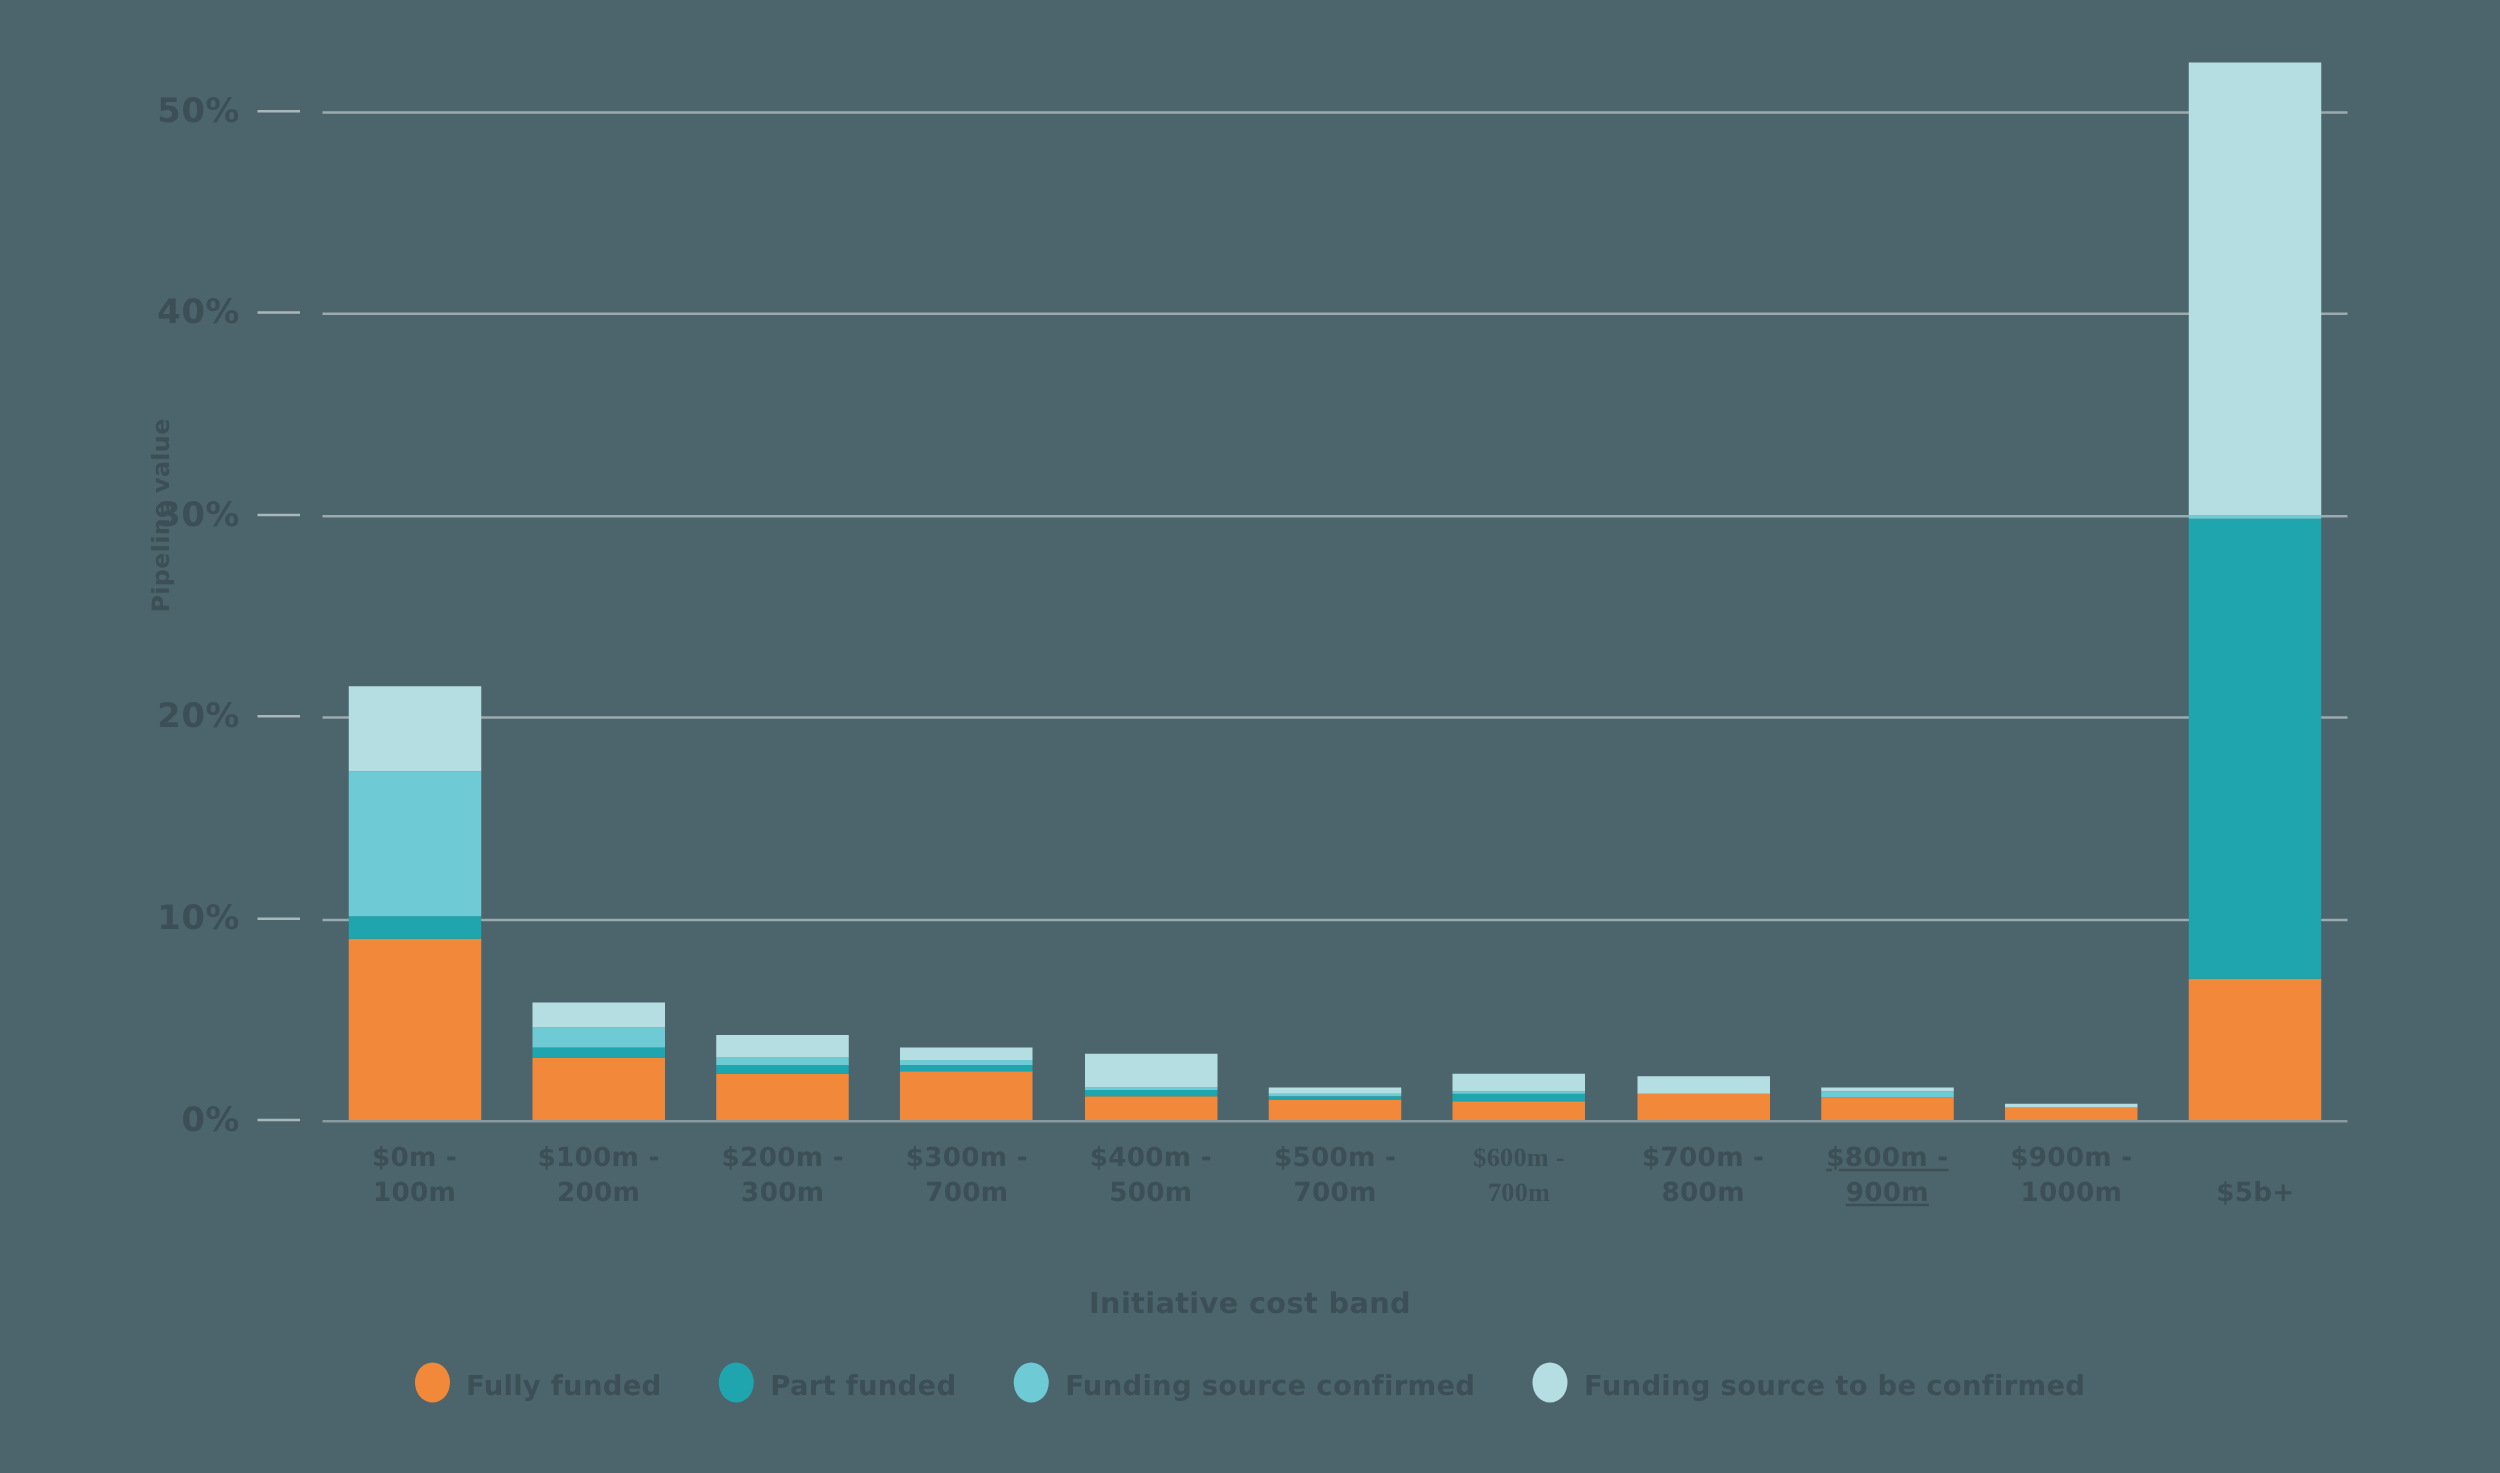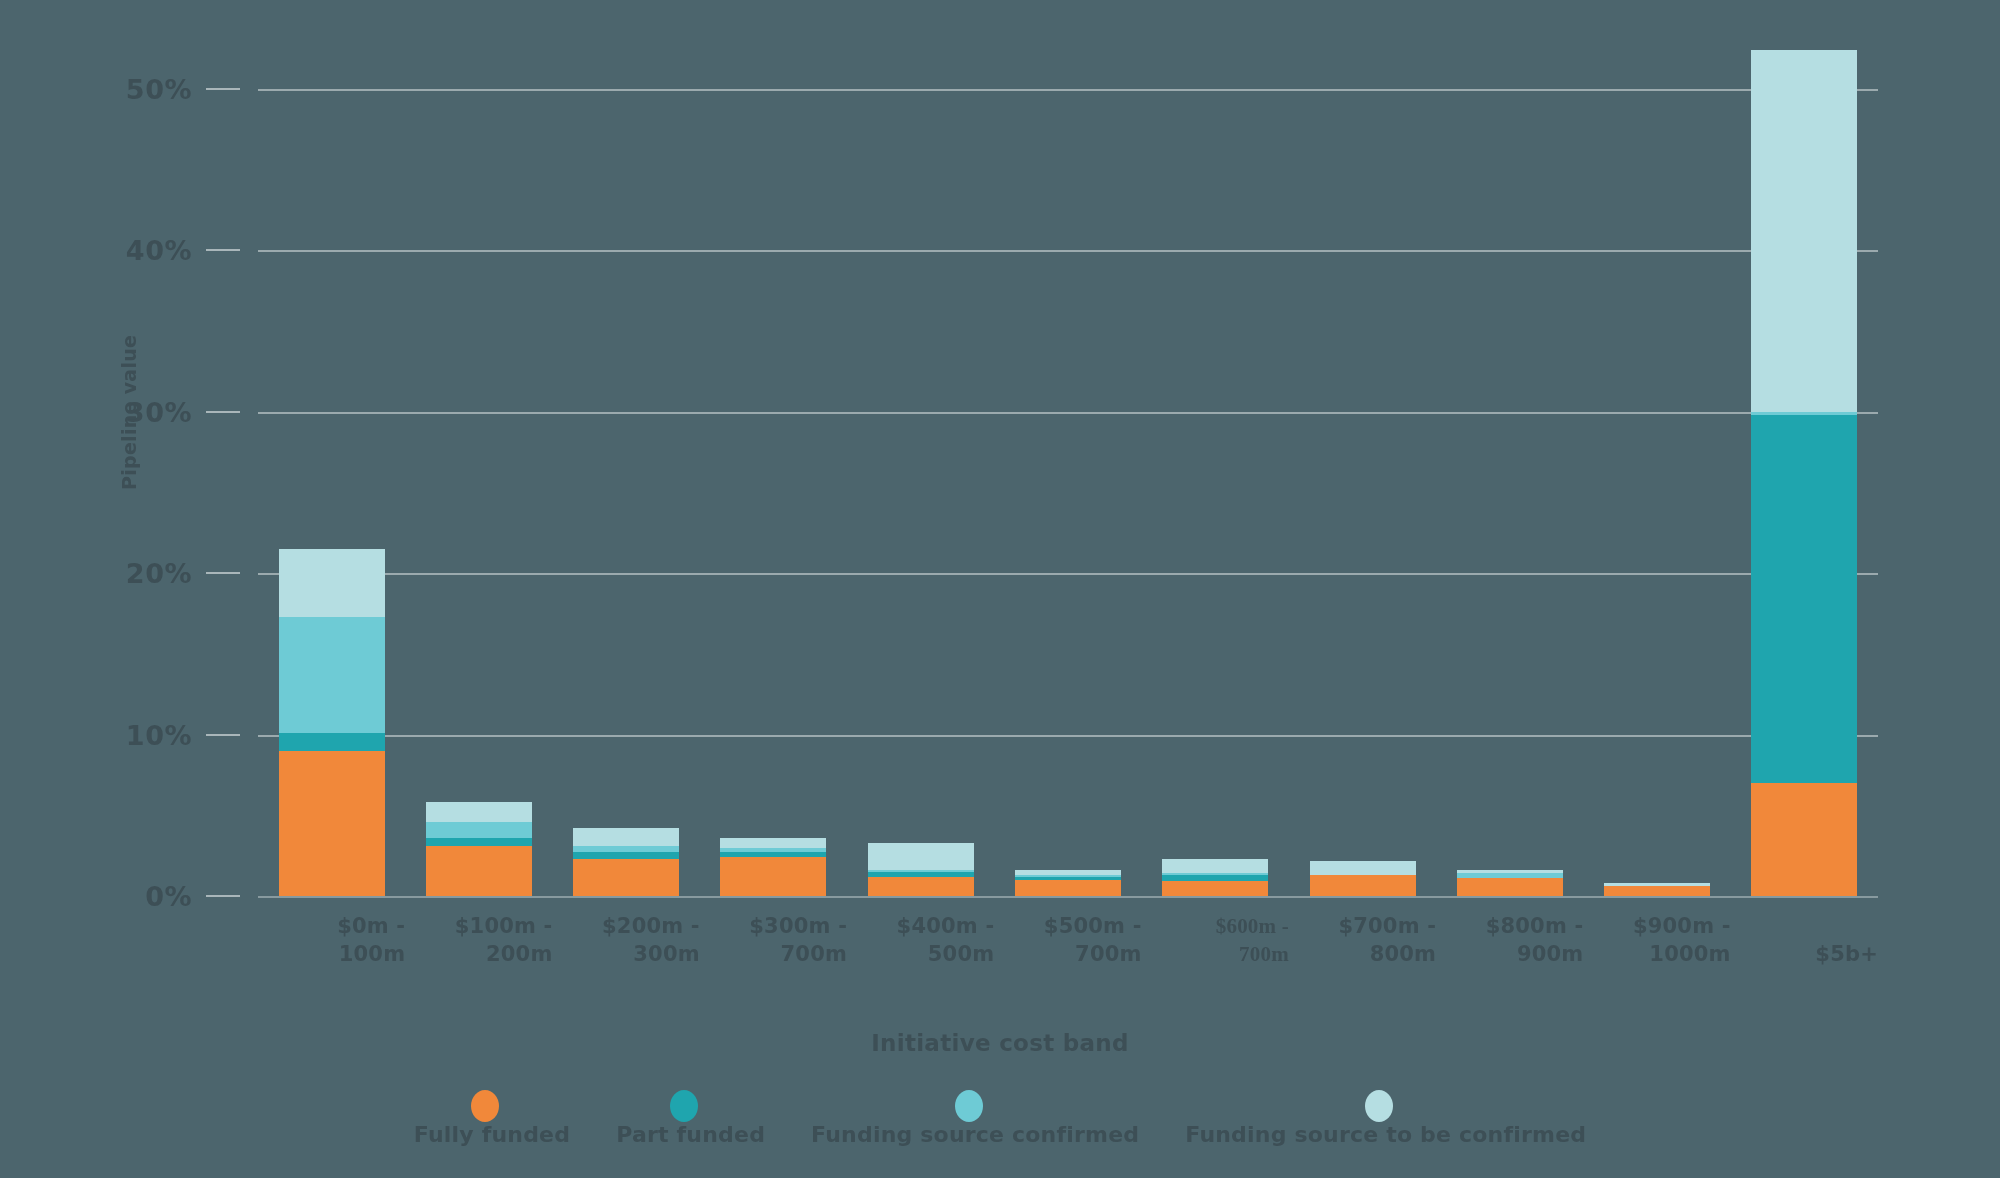--- a/index.html
+++ b/index.html
@@ -105,21 +105,21 @@
   #xlabels {
     position: absolute;
     left: 258px;
     top: 912px;
     width: 1620px;
     height: 90px;
   }
   .xlabel {
     position: absolute;
     top: 0;
-    text-align: right;
+    text-align: center;
     color: #3d4f56;
     font-size: 21px;
     font-weight: bold;
     line-height: 28px;
     letter-spacing: .2px;
   }
 
   #xtitle {
     position: absolute;
     left: 0;
@@ -138,23 +138,22 @@
     left: 0;
     top: 1090px;
     width: 2000px;
     display: flex;
     justify-content: center;
     align-items: center;
     gap: 0;
   }
   .legend-item {
     display: flex;
-    align-items: center;
+    align-items: flex-end;
     margin-right: 46px;
-    flex-direction: column;
   }
   .legend-item:last-child { margin-right: 0; }
   .legend-dot {
     width: 28px;
     height: 32px;
     border-radius: 50%;
     margin-right: 13px;
     flex: none;
   }
   .legend-text {
@@ -308,21 +307,21 @@
         <div>700m</div>
       </div>
       <div class="xlabel" style="left: 883.636px; width: 147.273px; font-family: Liberation Serif, serif;">
         <div>$600m -</div>
         <div>700m</div>
       </div>
       <div class="xlabel" style="left: 1030.91px; width: 147.273px;">
         <div>$700m -</div>
         <div>800m</div>
       </div>
-      <div class="xlabel" style="left: 1178.18px; width: 147.273px;">
+      <div class="xlabel" style="left: 1178.18px; width: 147.273px; text-decoration: underline;">
         <div>$800m -</div>
         <div>900m</div>
       </div>
       <div class="xlabel" style="left: 1325.45px; width: 147.273px;">
         <div>$900m -</div>
         <div>1000m</div>
       </div>
       <div class="xlabel" style="left: 1472.73px; width: 147.273px; top: 28px;">
         <div>$5b+</div>
       </div>

